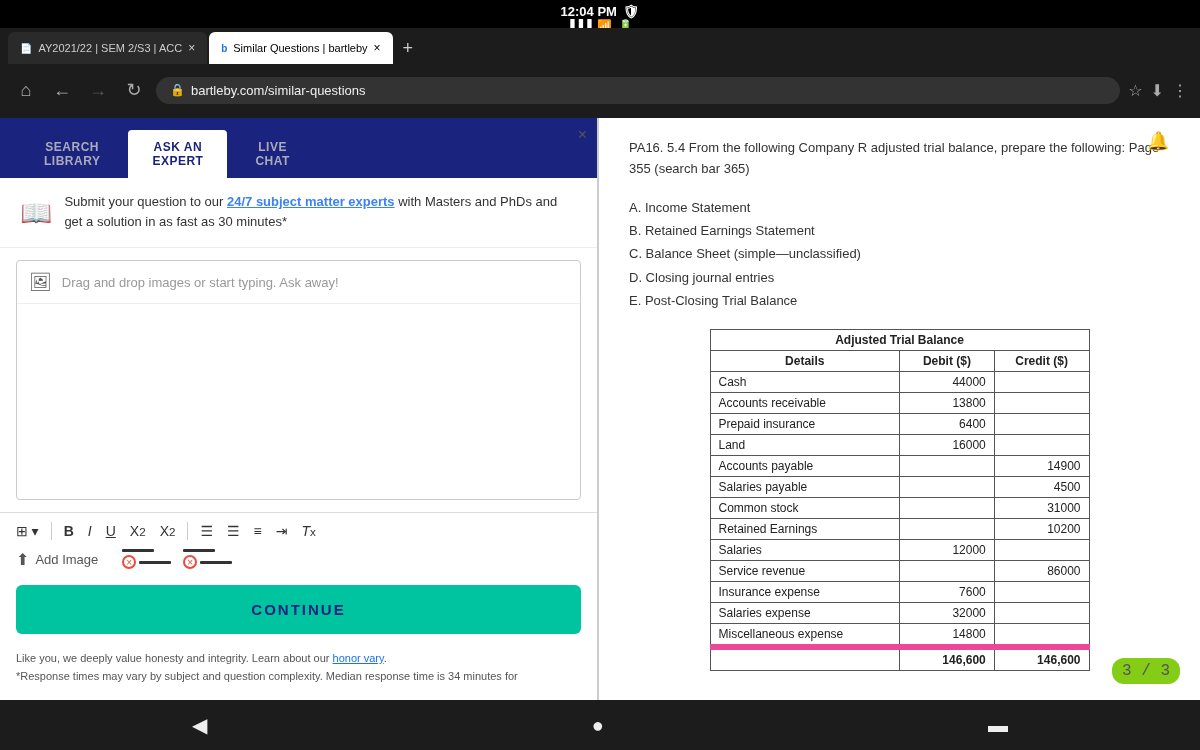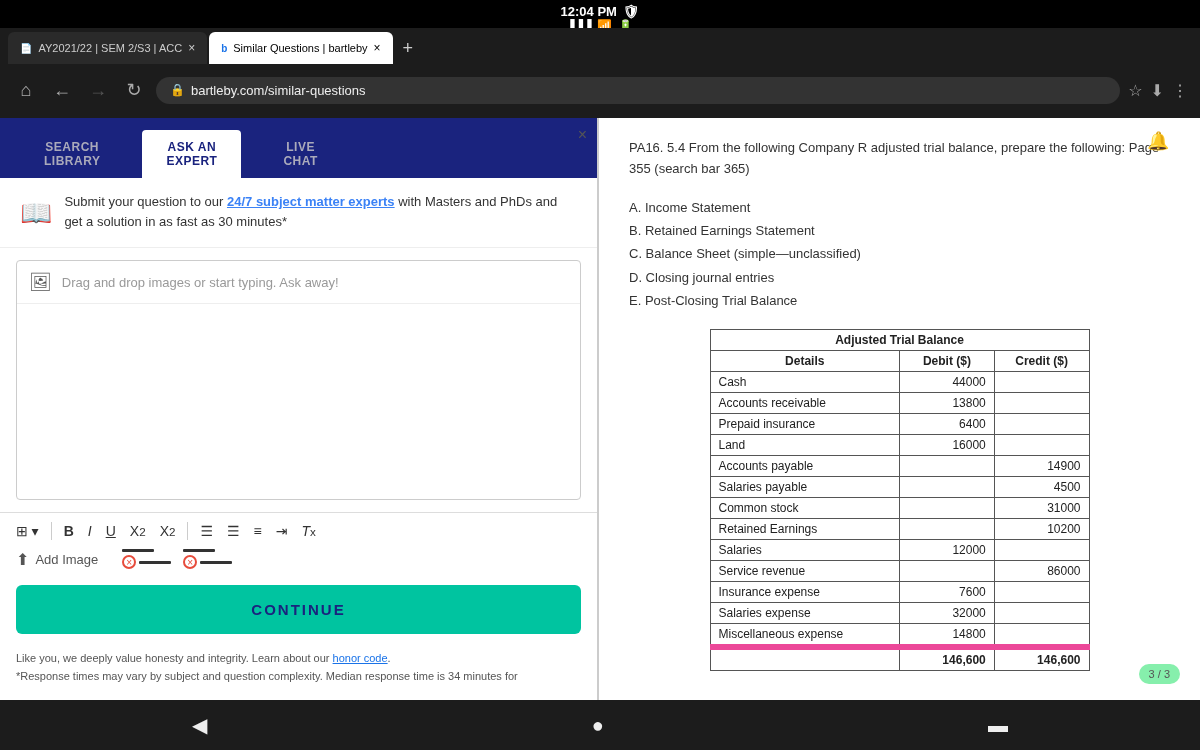--- a/index.html
+++ b/index.html
@@ -122,21 +122,21 @@
       color: #555;
       cursor: pointer;
       z-index: 10;
     }
 
     
     .nav-tabs {
       background: #1a237e;
       display: flex;
       padding: 12px 20px 0;
-      gap: 18px;
+      gap: 4px;
     }
     .nav-tab {
       padding: 10px 24px;
       font-size: 12px;
       font-weight: 700;
       color: #aab;
       cursor: pointer;
       border-radius: 4px 4px 0 0;
       text-align: center;
       text-transform: uppercase;
@@ -329,25 +329,26 @@
     }
     .atb-table tr.total-row td {
       border-top: 6px solid #ec4899;
       font-weight: bold;
     }
 
     .page-indicator {
       position: absolute;
       bottom: 16px;
       right: 20px;
-      font-size: 11px;
+      font-size: 16px;
       color: #555;
-      background: #86efac;
+      background: #84cc16;
       border-radius: 12px;
       padding: 4px 10px;
+      font-family: Liberation Mono, monospace;
     }
 
     .divider-line {
       width: 2px;
       background: #ccc;
       height: 100%;
       align-self: stretch;
     }
   </style>
 </head>
@@ -473,21 +474,21 @@
             <div style="width:14px;height:14px;border-radius:50%;border:2px solid #e74c3c;display:flex;align-items:center;justify-content:center;font-size:10px;color:#e74c3c;">×</div>
             <div style="width:32px;height:3px;background:#333;border-radius:1px;"></div>
           </div>
         </div>
       </div>
     </div>
 
     <button class="continue-btn">CONTINUE</button>
 
     <div class="footer-text">
-      <span>Like you, we deeply value honesty and integrity. Learn about our </span><a href="#">honor code</a>.
+      <span>Like you, we deeply value honesty and integrity. Learn about our </span><a href="#">honor vary</a>.
       <br>
       <span>*Response times may vary by subject and question complexity. Median response time is 34 minutes for</span>
     </div>
   </div>
 
   <div class="divider-line"></div>
 
   <div class="right-panel">
     <span class="doc-header-icon">🔔</span>
 

